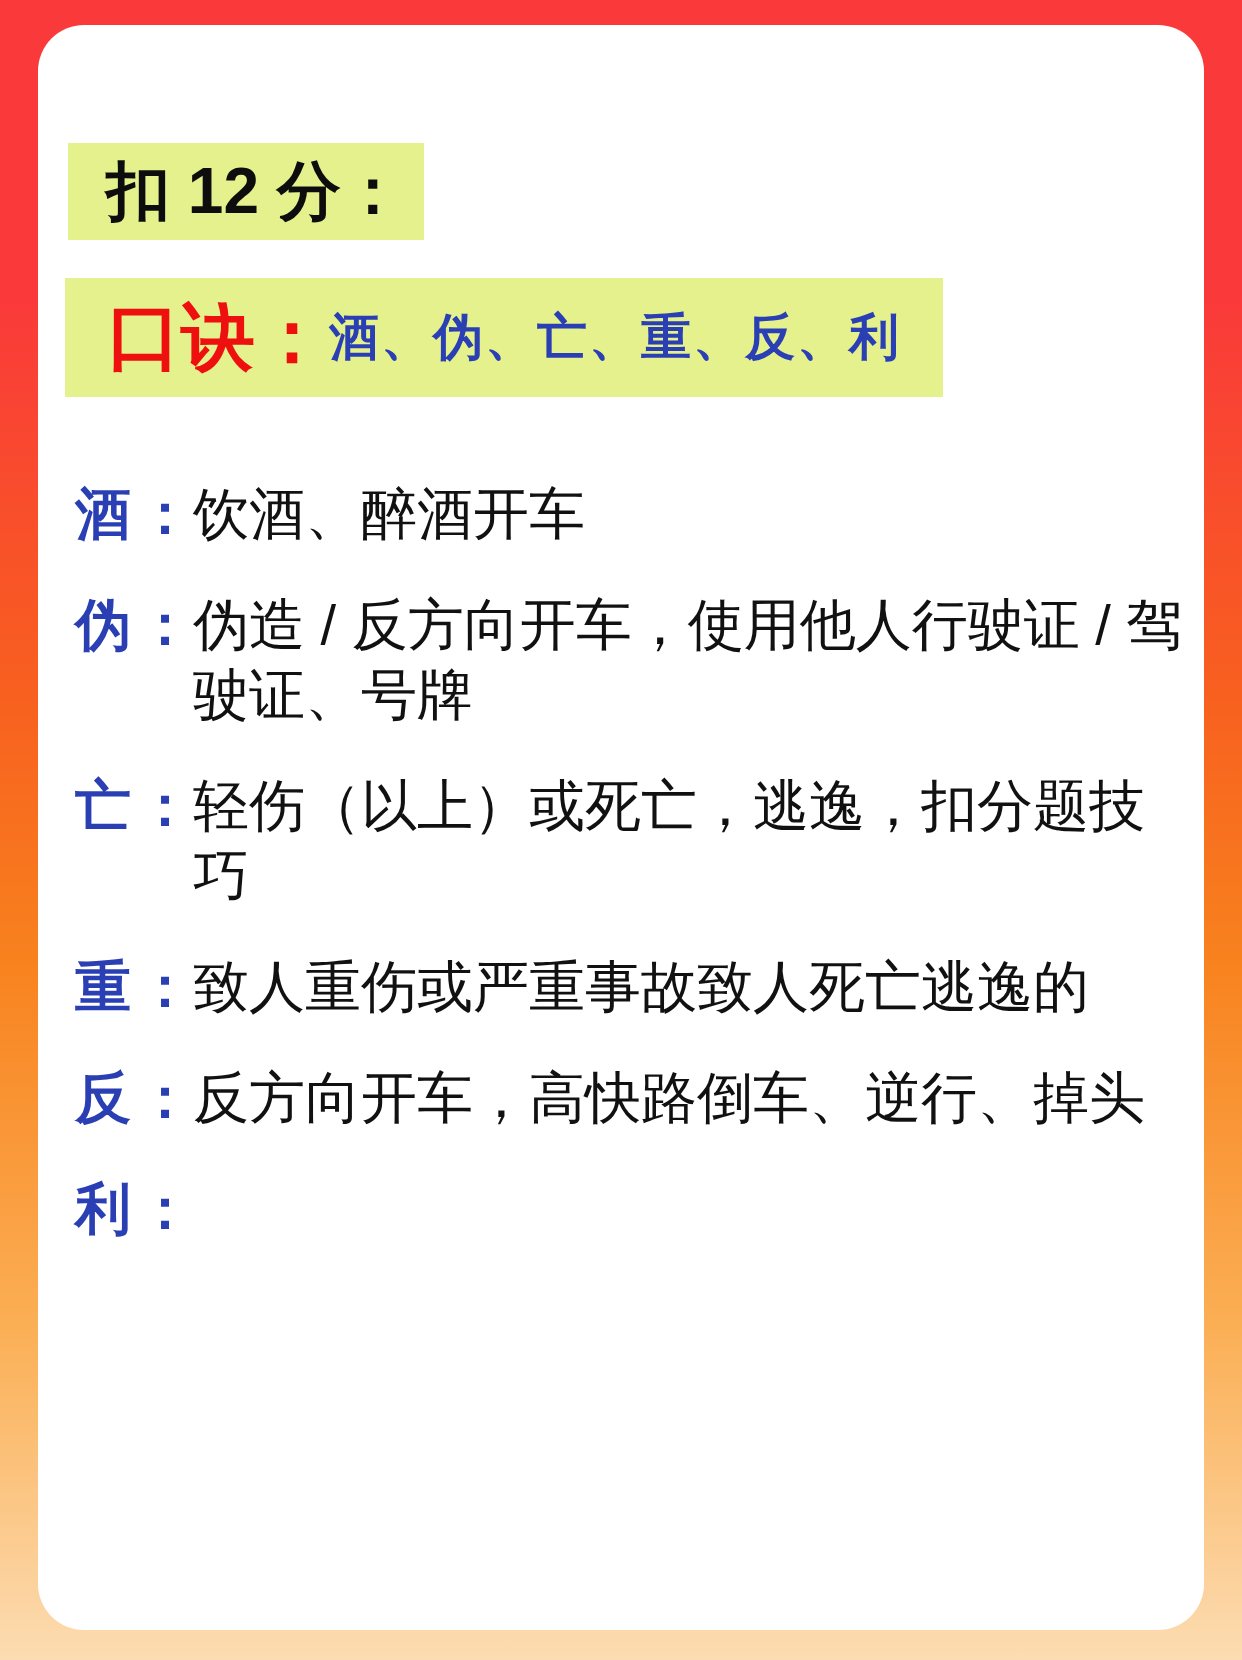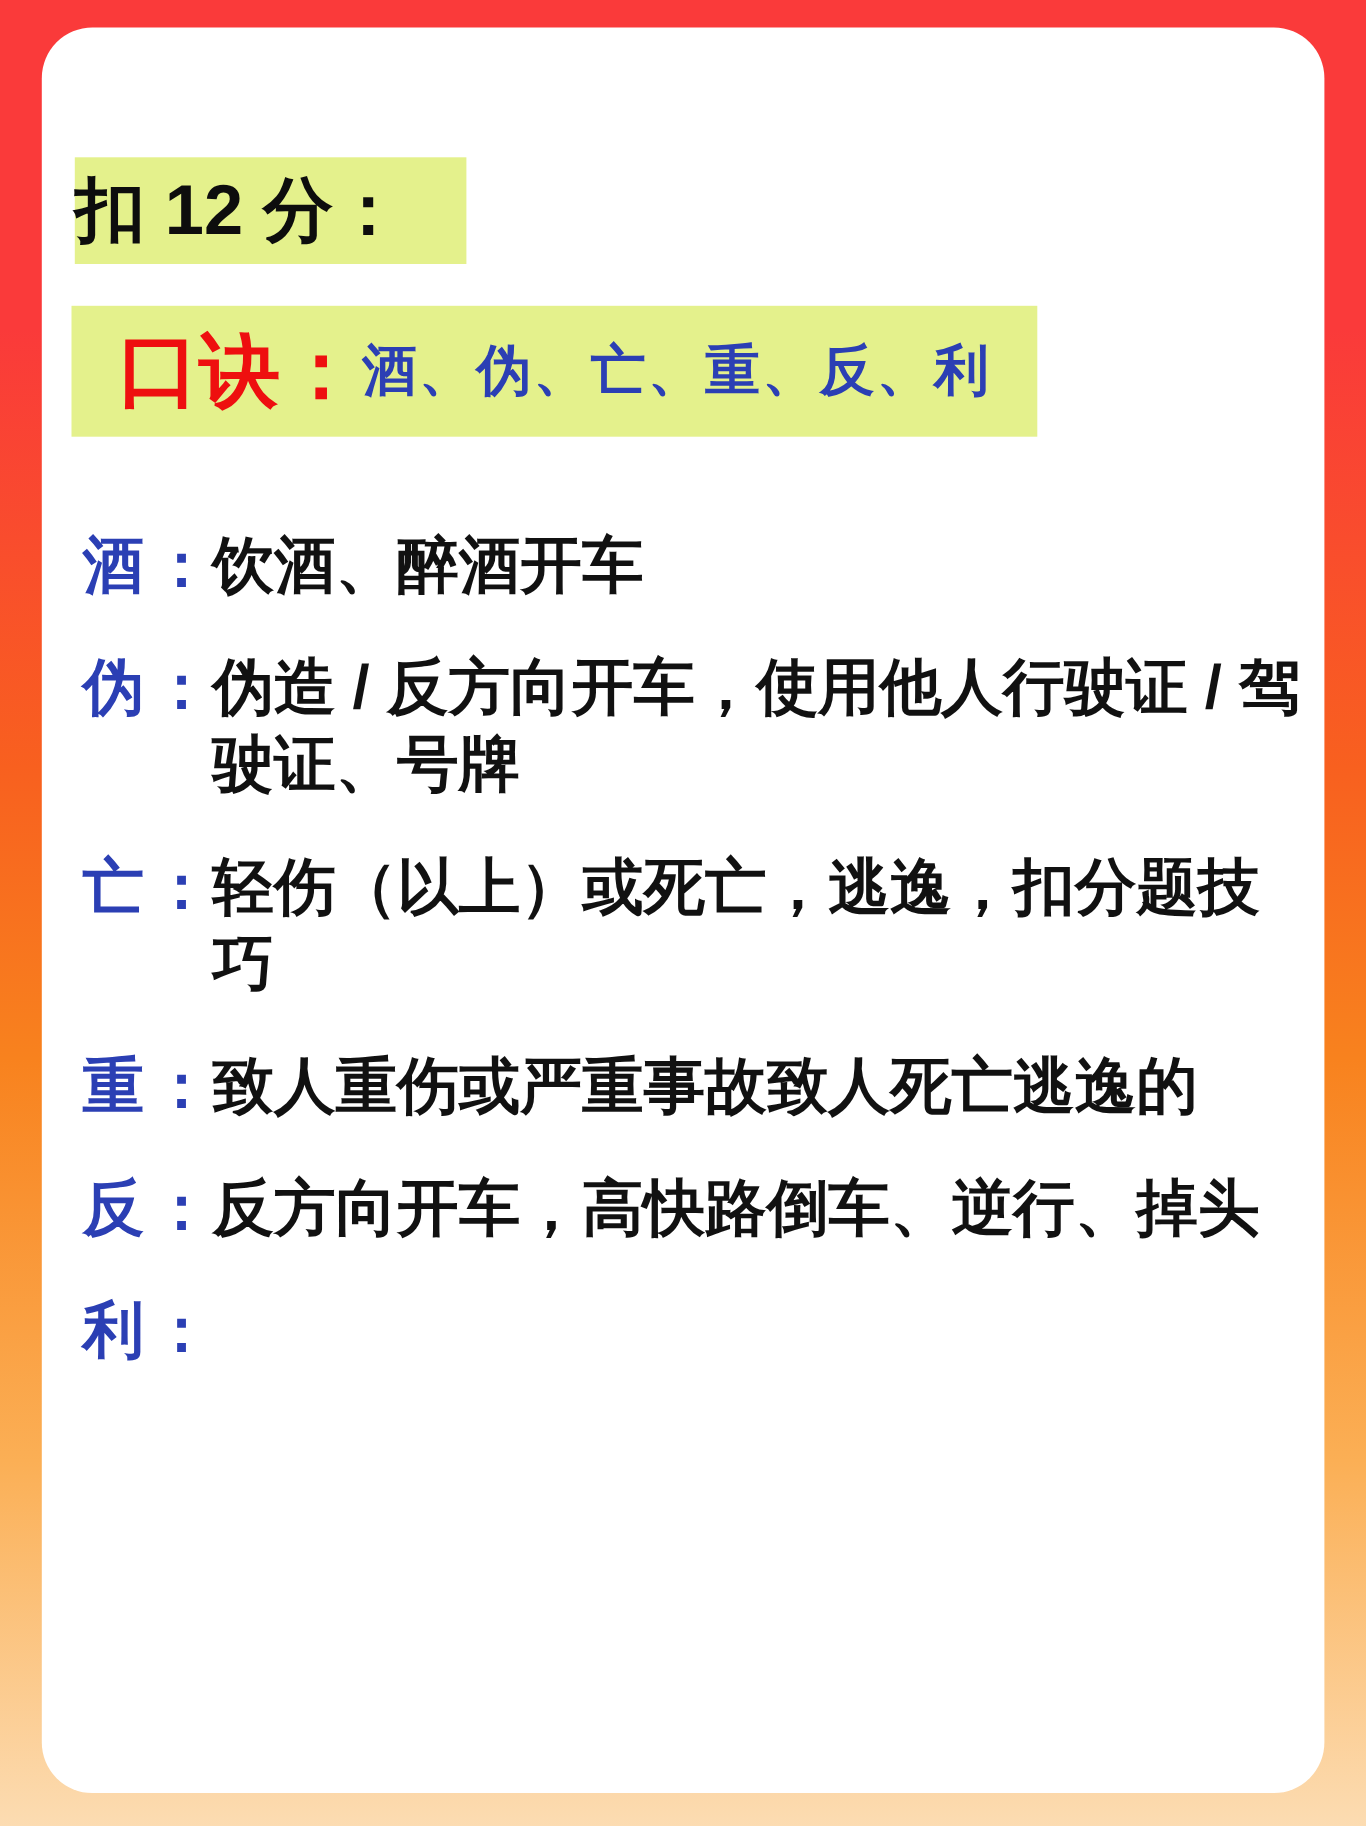--- a/index.html
+++ b/index.html
@@ -43,20 +43,21 @@
   .title .t-red { color: #f11310; }
   .title .t-black { color: #111111; }
 
   .badge-score-wrap { margin: 118px 0 0 30px; }
   .badge-score {
     display: inline-flex;
     align-items: center;
     box-sizing: border-box;
     width: 356px;
     height: 97px;
+    padding-left: 38px;
     background: #e4f18c;
     font-size: 64px;
     font-weight: 800;
     color: #0d0d0d;
     white-space: nowrap;
   }
   .badge-mnemonic {
     display: flex;
     align-items: center;
     justify-content: center;
@@ -98,21 +99,21 @@
   .rule .colon {
     flex: 0 0 42px;
     color: #2b3fb4;
     font-weight: 900;
     overflow: visible;
   }
   .rule .text {
     flex: 1 1 auto;
     max-width: 1020px;
     color: #111111;
-    font-weight: 700;
+    font-weight: 400;
   }
 </style>
 </head>
 <body>
 
 <div class="poster">
   <div class="card">
 
 
     <div class="badge-score-wrap">

